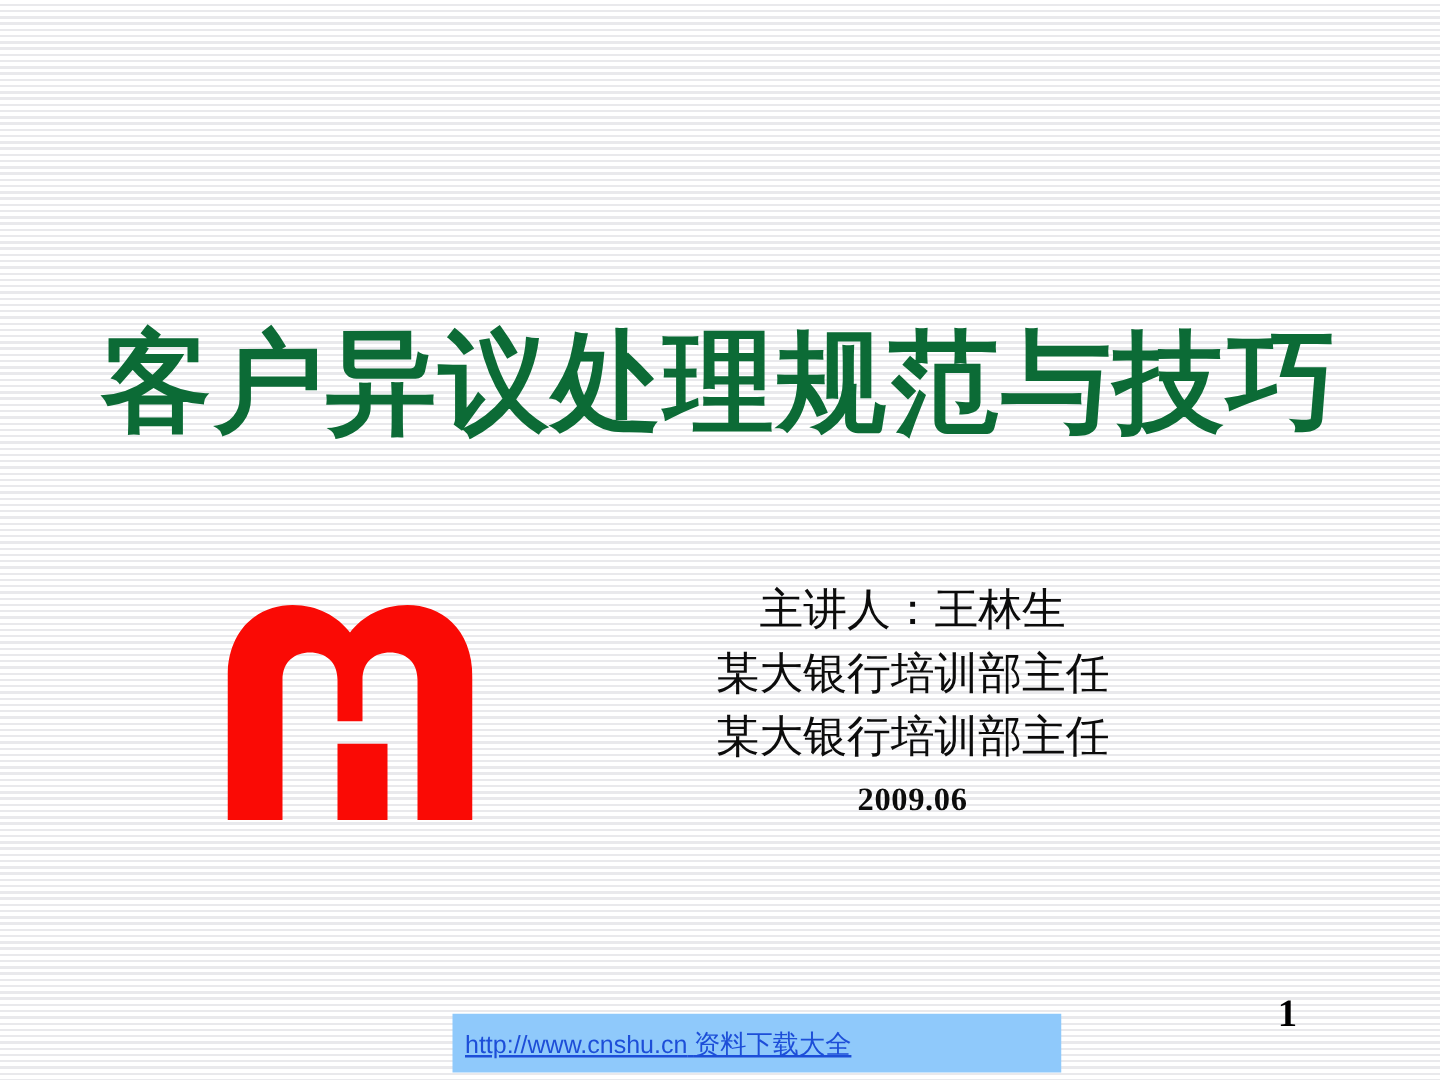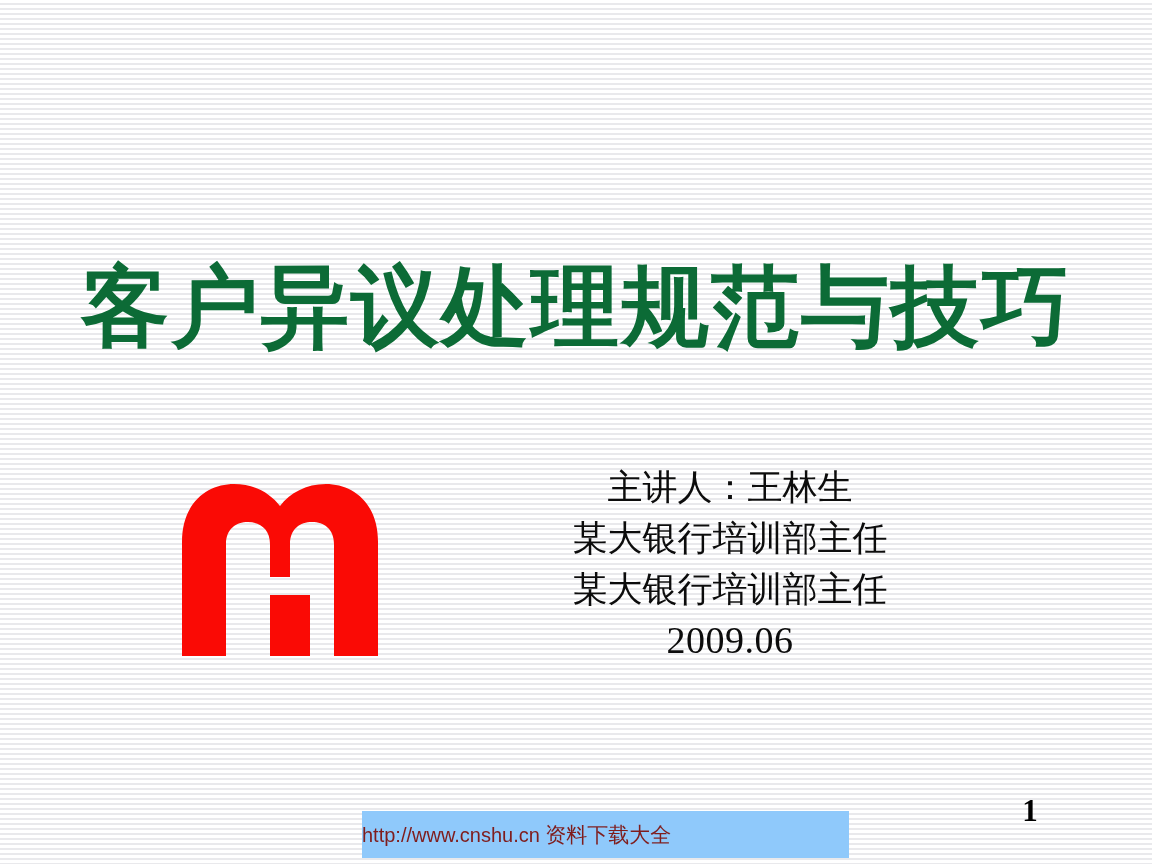--- a/index.html
+++ b/index.html
@@ -60,41 +60,43 @@
     color: #000000;
   }
   .sub-line {
     font-family: "Liberation Serif", "DejaVu Serif", serif;
     font-size: 35px;
     line-height: 51px;
     color: #0c0c0c;
     white-space: nowrap;
   }
   .sub-line.date {
-    font-weight: normal;
-    font-size: 38px;
+    font-weight: bold;
+    font-size: 26px;
     line-height: 50px;
     letter-spacing: 0.5px;
   }
 
   
   #footer-box {
     position: absolute;
     left: 362px;
     top: 811px;
     width: 487px;
     height: 47px;
     background: #8fc9fb;
     display: flex;
     align-items: center;
   }
   #footer-text {
+    padding-left: 10px;
     font-size: 21px;
-    color: #7f1d1d;
+    color: #1d4ed8;
     white-space: nowrap;
+    text-decoration: underline;
   }
   #footer-text .url {
     font-family: "Liberation Sans", "DejaVu Sans", sans-serif;
     font-size: 20px;
   }
   #footer-text .cn {
     font-family: "Liberation Serif", "DejaVu Serif", serif;
     font-size: 21px;
   }
 

